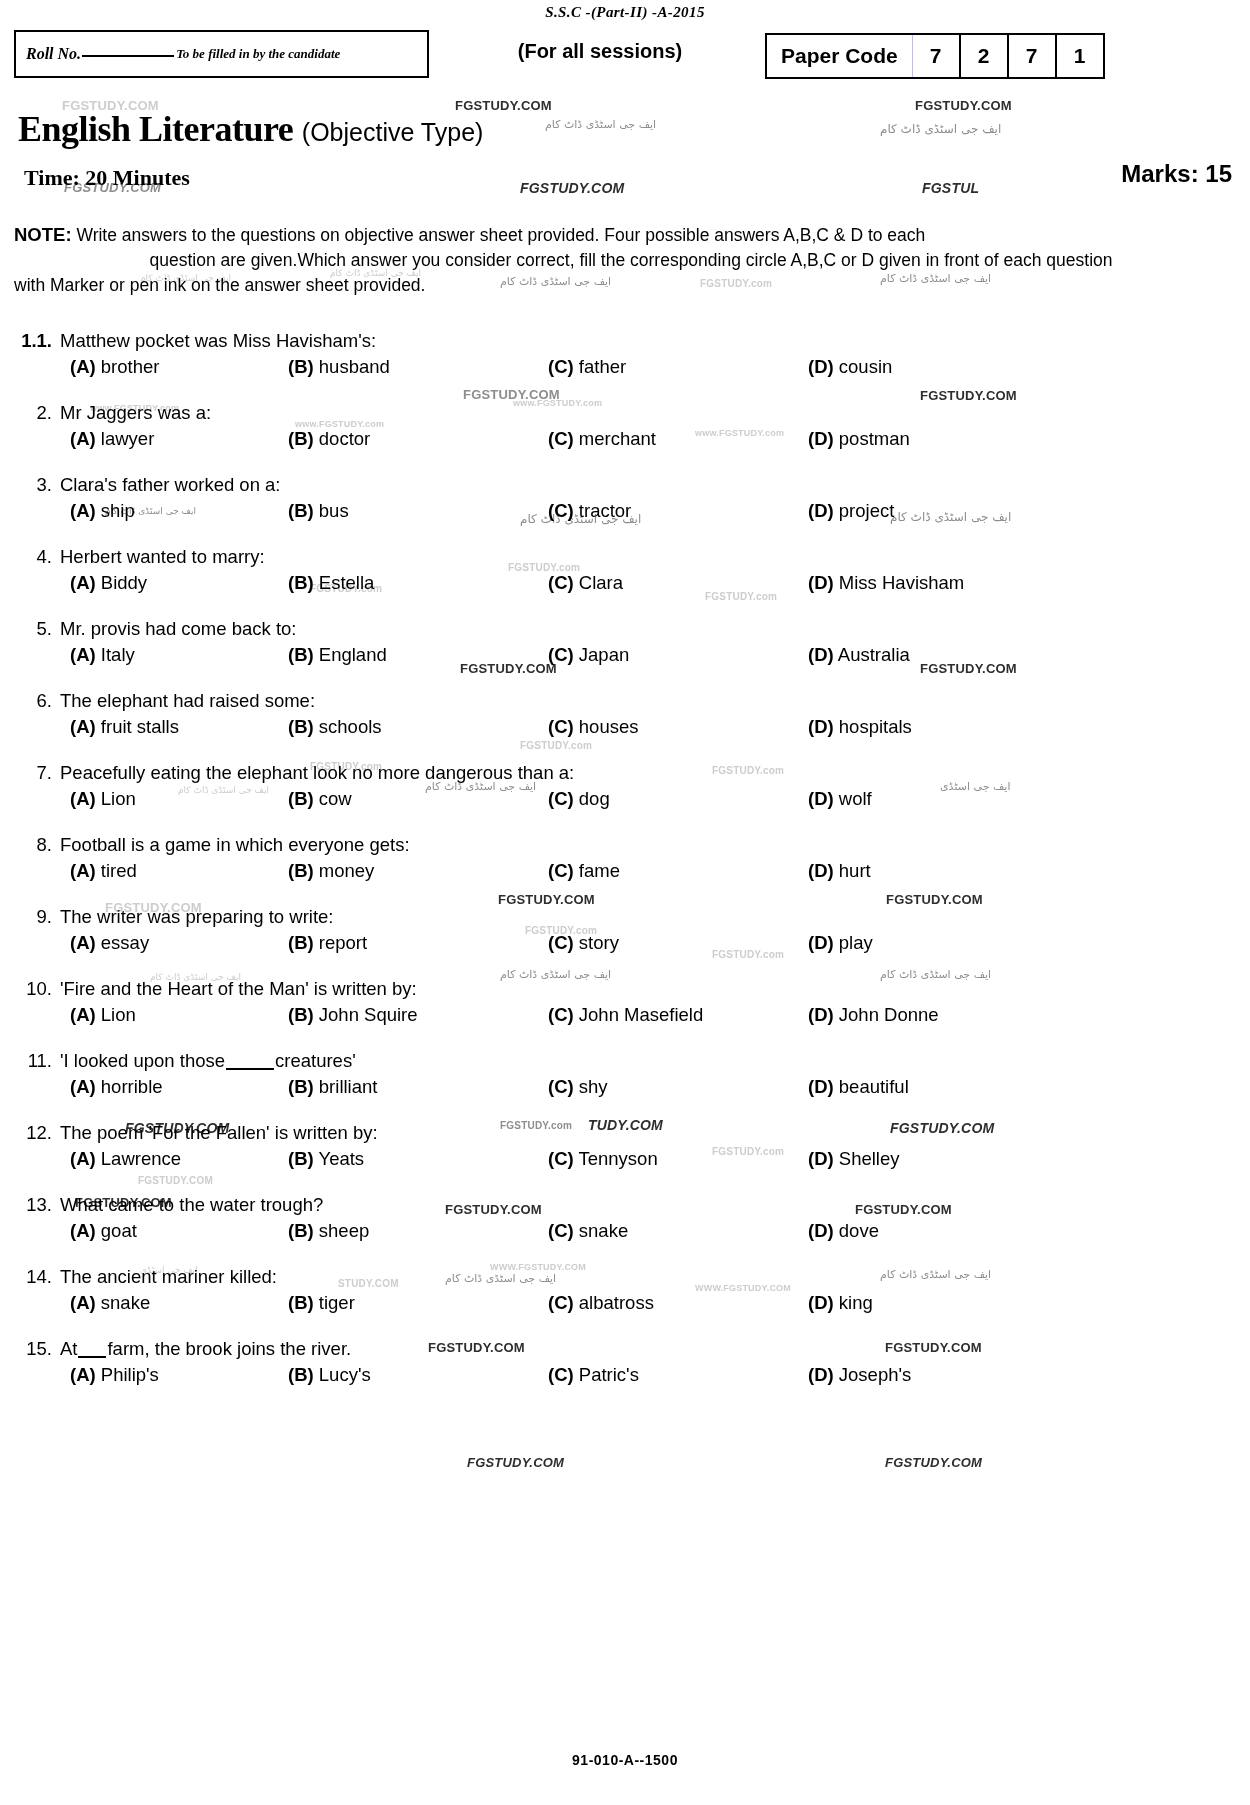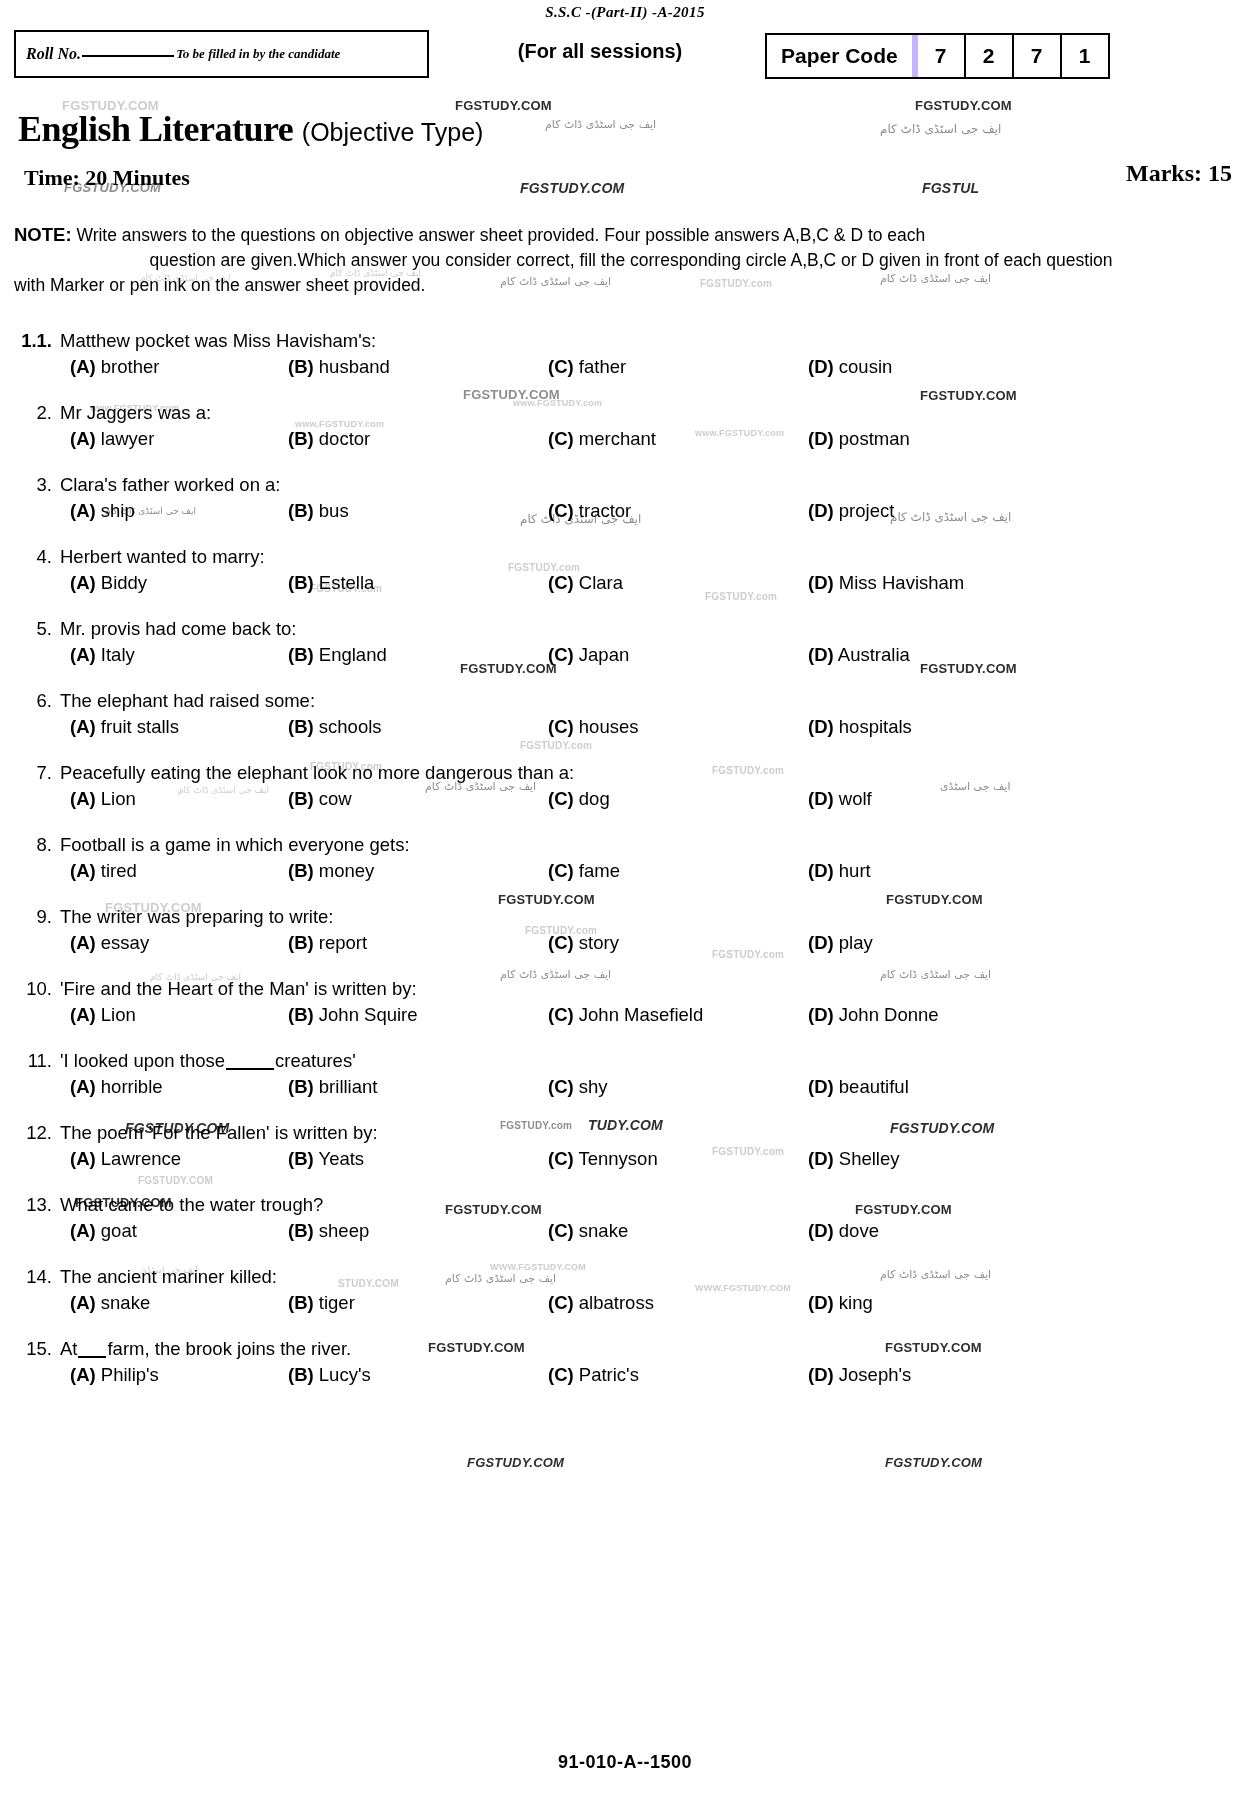--- a/index.html
+++ b/index.html
@@ -91,21 +91,21 @@
     height: 46px;
     display: flex;
     border: 2px solid #000;
     box-sizing: border-box;
   }
   .code-title {
     display: flex; align-items: center; justify-content: center;
     padding: 16px 14px;
     font-size: 21px;
     font-weight: bold;
-    border-right: 6px solid #c4b5fd;
+    border-right: 1px solid #c4b5fd;
   }
   .code-cell {
     width: 46px;
     display: flex; align-items: center; justify-content: center;
     font-size: 21px;
     font-weight: bold;
     border-right: 2px solid #000;
   }
   .code-cell:last-child { border-right: none; }
 
@@ -126,21 +126,21 @@
   .time {
     position: absolute;
     left: 24px; top: 165px;
     font-family: "Liberation Serif", serif;
     font-weight: bold;
     font-size: 22px;
   }
   .marks {
     position: absolute;
     right: 18px; top: 160px;
-    font-family: Liberation Serif, serif;
+    font-family: Liberation Sans, sans-serif;
     font-weight: bold;
     font-size: 24px;
   }
 
   
   .note {
     position: absolute;
     left: 14px; top: 222px;
     width: 1222px;
     font-size: 17.5px;
@@ -190,21 +190,21 @@
     border-bottom: 2px solid #000;
     margin: 0 1px -3px 1px;
   }
   .blankline.sm { width: 28px; }
 
   .footer {
     position: absolute;
     left: 0; top: 1752px;
     width: 1250px;
     text-align: center;
-    font-size: 18px;
+    font-size: 14px;
     font-weight: bold;
     letter-spacing: 0.5px;
   }
 </style>
 </head>
 <body>
 
 <div id="page">
 
   <div id="watermark-layer">

